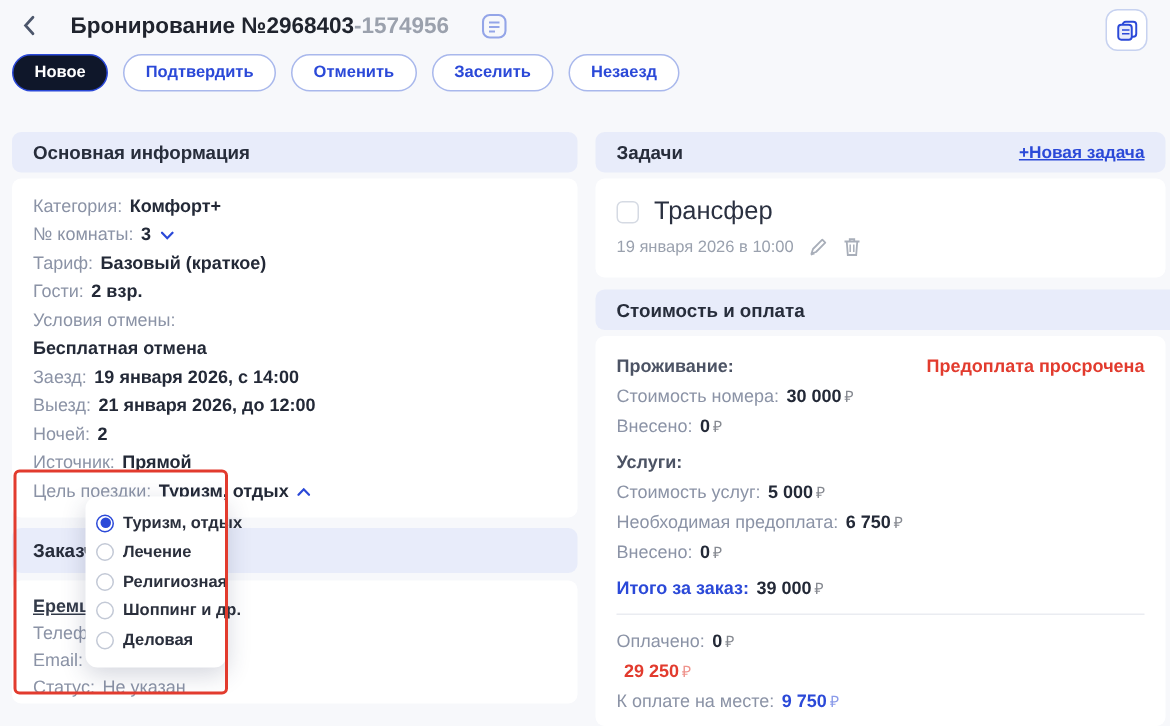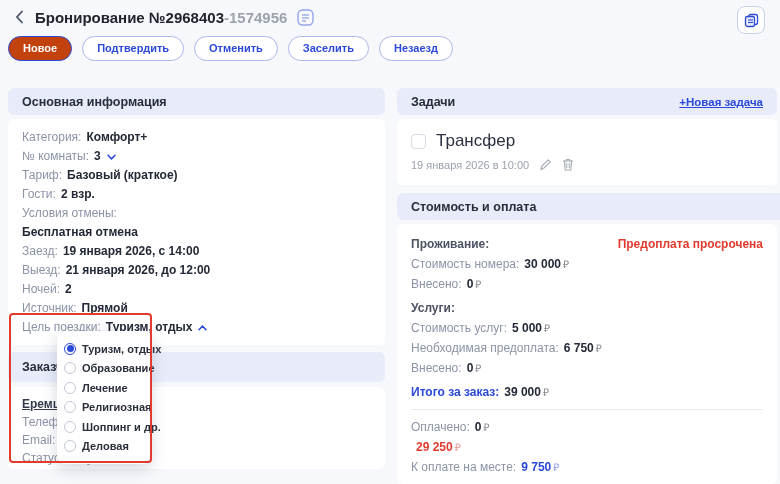--- a/index.html
+++ b/index.html
@@ -1,32 +1,32 @@
 <!DOCTYPE html>
 <html><head>
 <meta charset="utf-8">
 <style>
   *{box-sizing:border-box;margin:0;padding:0}
   html,body{width:780px;height:484px;overflow:hidden}
   body{position:relative;background:#f7f8fb;font-family:"Liberation Sans",sans-serif;color:#242a38}
   svg{display:block}
 
   
-  .titlebar{position:absolute;left:10px;top:7px;display:flex;align-items:center;gap:7px}
+  .titlebar{position:absolute;left:10px;top:7px;display:flex;align-items:center;gap:19px}
   .back{width:18px;height:20px;display:flex;align-items:center;justify-content:center;cursor:pointer}
   .title{font-size:15px;font-weight:bold;color:#20242e;white-space:nowrap}
   .title .suffix{color:#9ba1ad}
   .title-icon{margin-left:3px}
   .copy-btn{position:absolute;right:15px;top:6px;width:28px;height:28px;border:1px solid #c7d2f0;border-radius:8px;
     background:#fff;display:flex;align-items:center;justify-content:center;cursor:pointer}
 
   
   .pills{position:absolute;left:8px;top:36px;display:flex;gap:10px}
   .pill{height:25px;line-height:23px;padding:0 14px;border-radius:13px;font-size:11px;font-weight:bold;white-space:nowrap;cursor:pointer}
-  .pill.active{background:#c2410c;color:#fff;border:1px solid #2b49d8}
+  .pill.active{background:#0f172a;color:#fff;border:1px solid #2b49d8}
   .pill.outline{background:#fff;color:#2b49d8;border:1px solid #a9b8ec}
 
   
   .secbar{position:absolute;height:27px;background:#e8ecfa;border-radius:6px;display:flex;align-items:center;
     justify-content:space-between;padding:0 14px;font-size:12.5px;font-weight:bold;color:#272d3b}
   .card{position:absolute;background:#fff;border-radius:6px}
 
   
   .info-rows{padding:9px 14px 0}
   .row{height:19px;line-height:19px;font-size:12px;white-space:nowrap;display:flex;align-items:center}
@@ -185,24 +185,20 @@
     <div class="crow"><span class="lbl">Телефон:</span></div>
     <div class="crow"><span class="lbl">Email:</span><span class="val">fil.</span></div>
     <div class="crow"><span class="lbl">Статус:</span><span class="lbl" style="margin-left:5px">Не указан</span></div>
   </div>
 </div>
 
 <div class="dropdown">
   <div class="opt">
       <span class="radio sel"></span>
       <span>Туризм, отдых</span>
-    </div>
-  <div class="opt">
-      <span class="radio"></span>
-      <span>Образование</span>
     </div>
   <div class="opt">
       <span class="radio"></span>
       <span>Лечение</span>
     </div>
   <div class="opt">
       <span class="radio"></span>
       <span>Религиозная</span>
     </div>
   <div class="opt">

